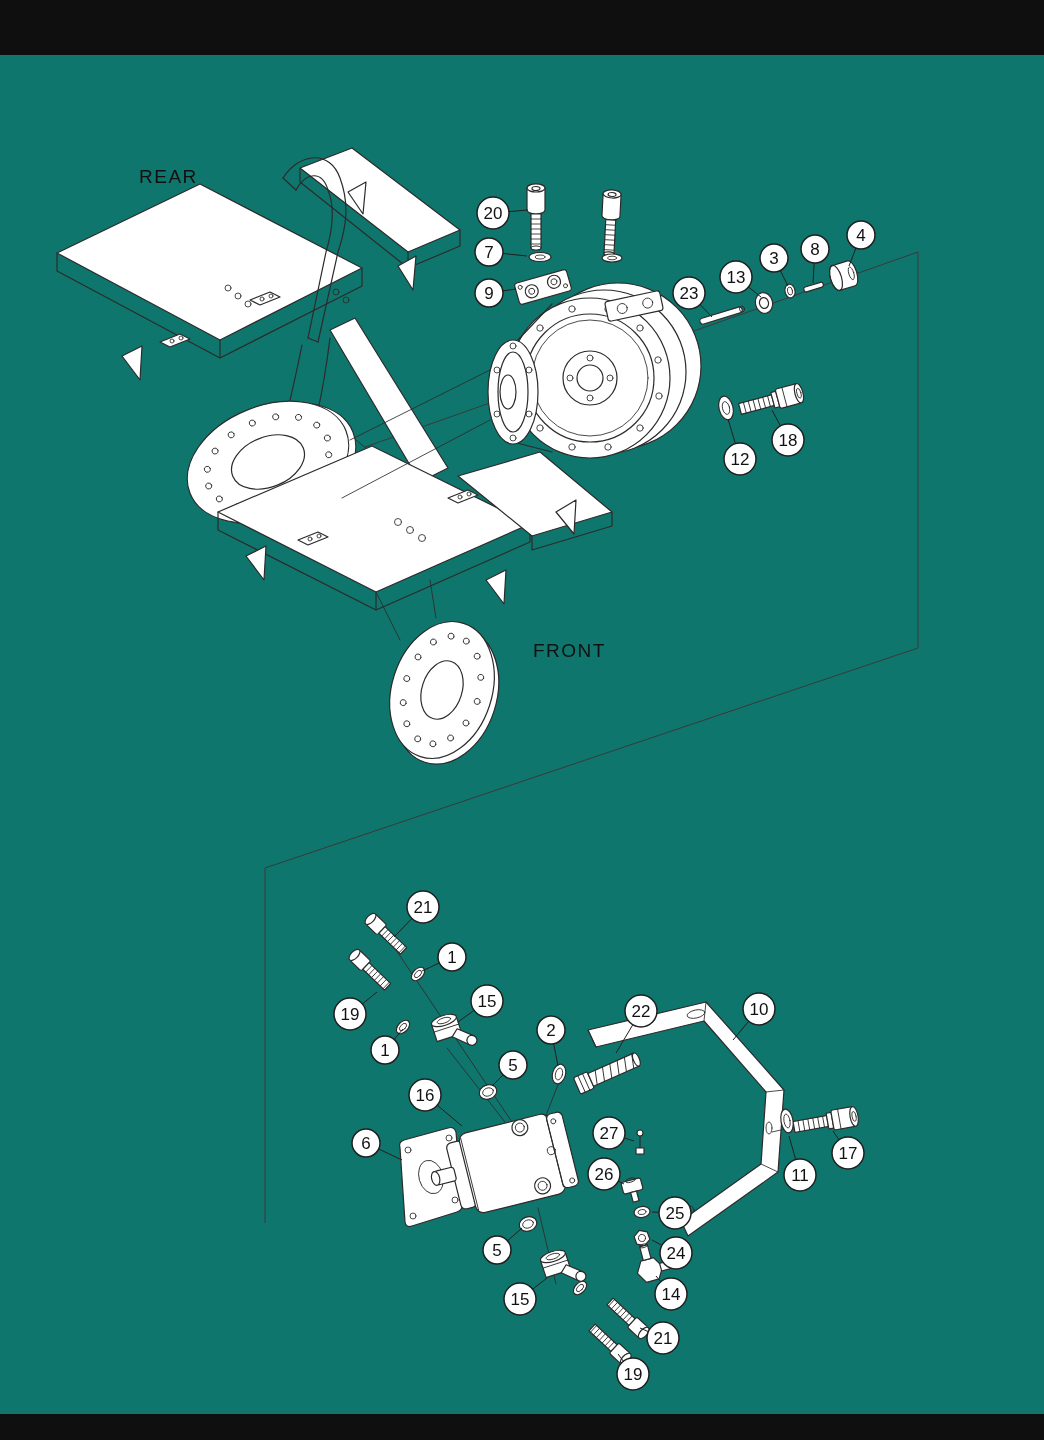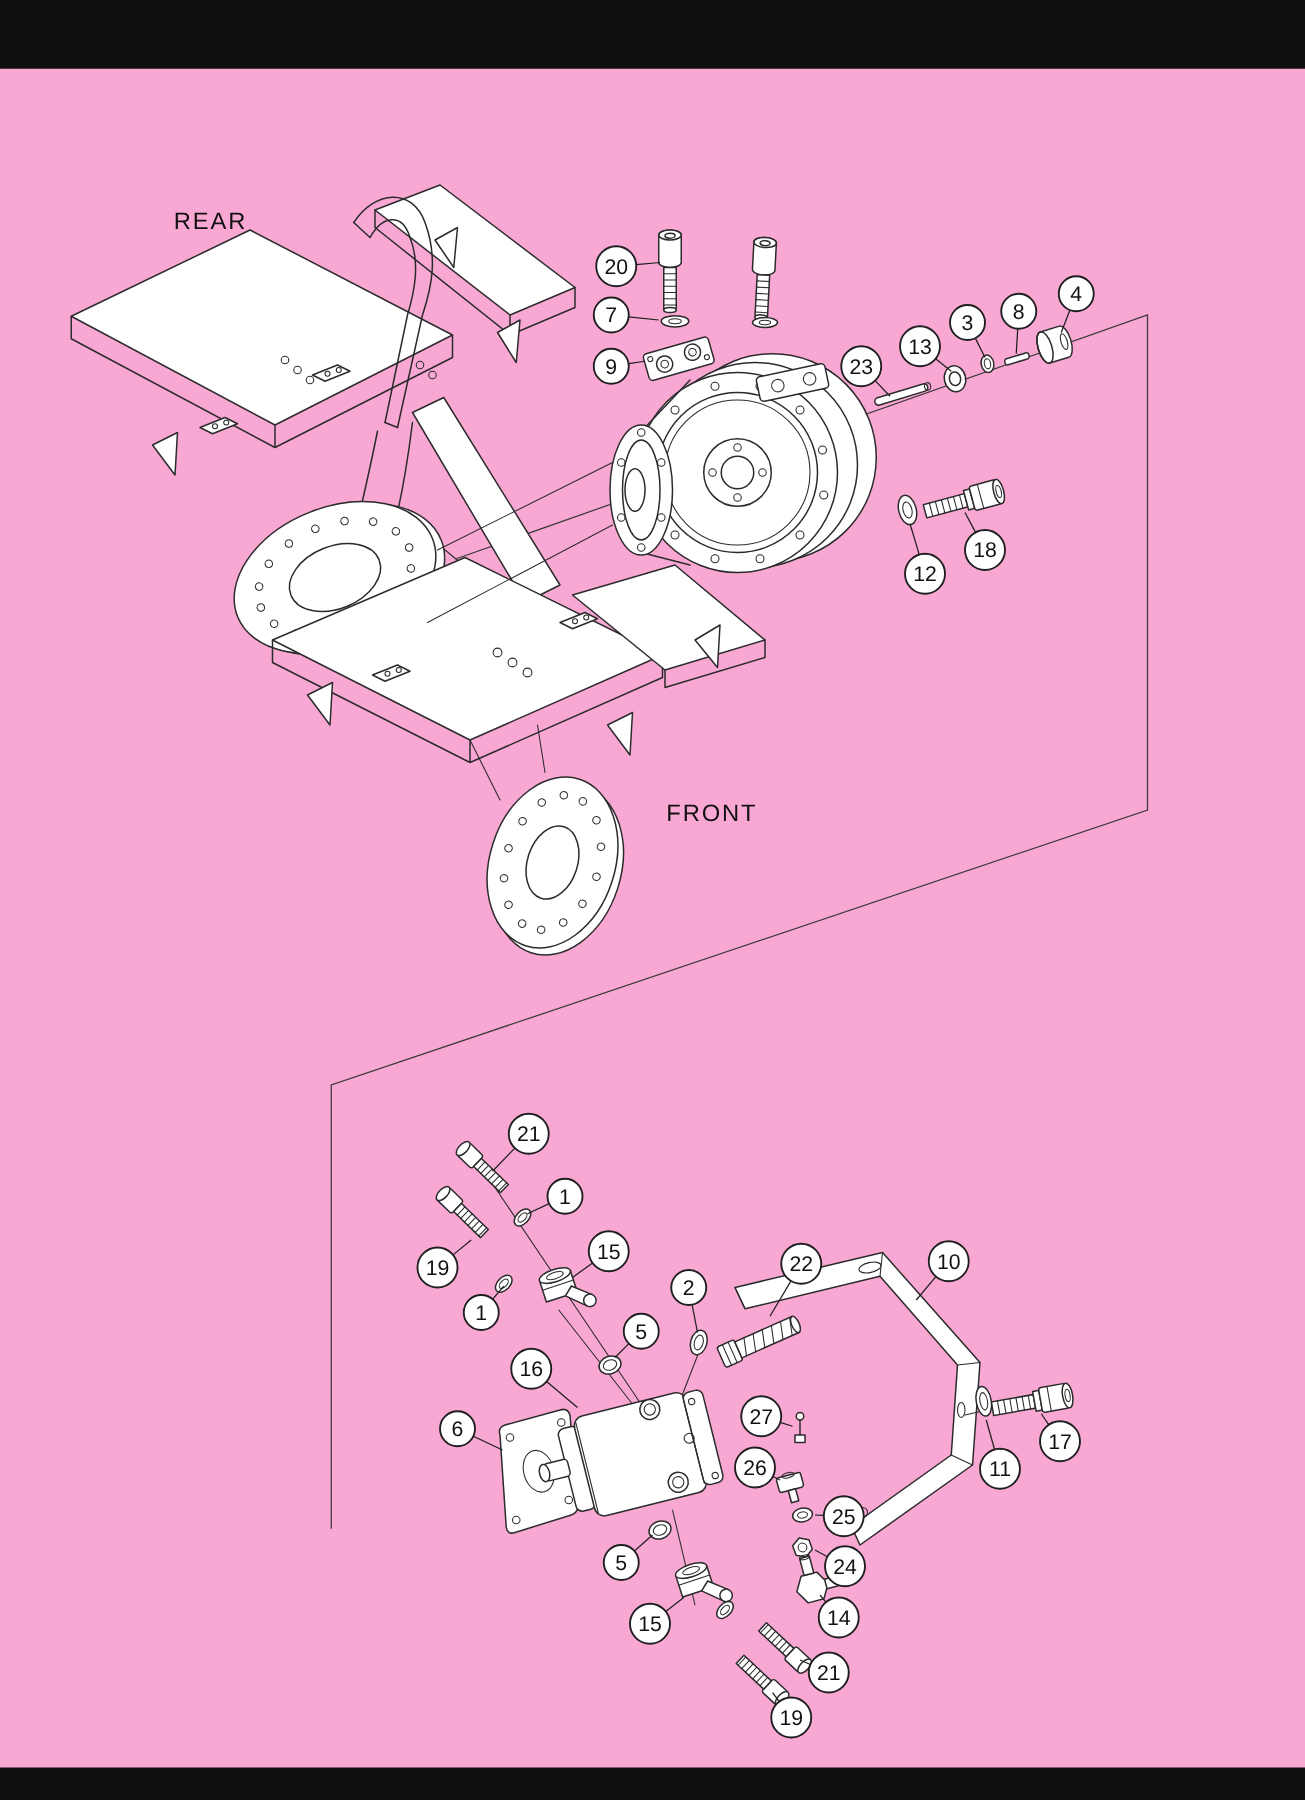--- a/index.html
+++ b/index.html
@@ -1,17 +1,17 @@
 <!DOCTYPE html>
 <html><head>
 <meta charset="utf-8">
 <style>
   html,body{margin:0;padding:0;background:#ffffff;}
   body{width:1044px;height:1440px;font-family:"Liberation Sans",sans-serif;}
-  .page{position:relative;width:1044px;height:1440px;background:#f9a8d4;overflow:hidden;}
+  .page{position:relative;width:1044px;height:1440px;background:#0f766e;overflow:hidden;}
   .bar-top{position:absolute;top:0;left:0;width:1044px;height:55px;background:#0f0f0f;}
   .bar-bottom{position:absolute;left:0;bottom:0;width:1044px;height:26px;background:#0f0f0f;}
   svg.diagram{position:absolute;top:0;left:0;display:block;}
   .ln{fill:none;stroke:#2b2b2b;stroke-width:1.2;stroke-linecap:round;stroke-linejoin:round;}
   .fw{fill:#ffffff;stroke:#2b2b2b;stroke-width:1.2;stroke-linejoin:round;}
   .thin{stroke-width:0.85;}
   .box{fill:none;stroke:#3a3a3a;stroke-width:1;}
   .balloon{fill:#ffffff;stroke:#1f1f1f;stroke-width:1.5;}
   .leader{stroke:#1f1f1f;stroke-width:1;fill:none;}
   .balloon-num{font-family:"Liberation Sans",sans-serif;font-size:17px;fill:#111;text-anchor:middle;}

